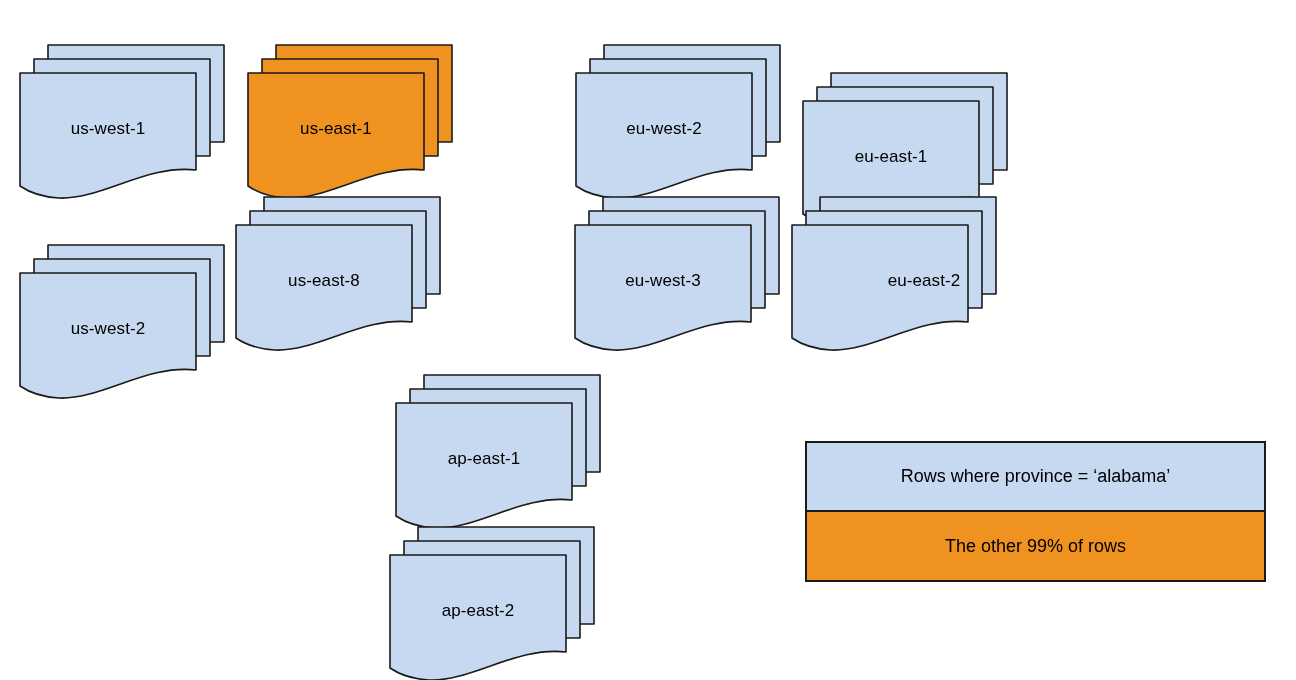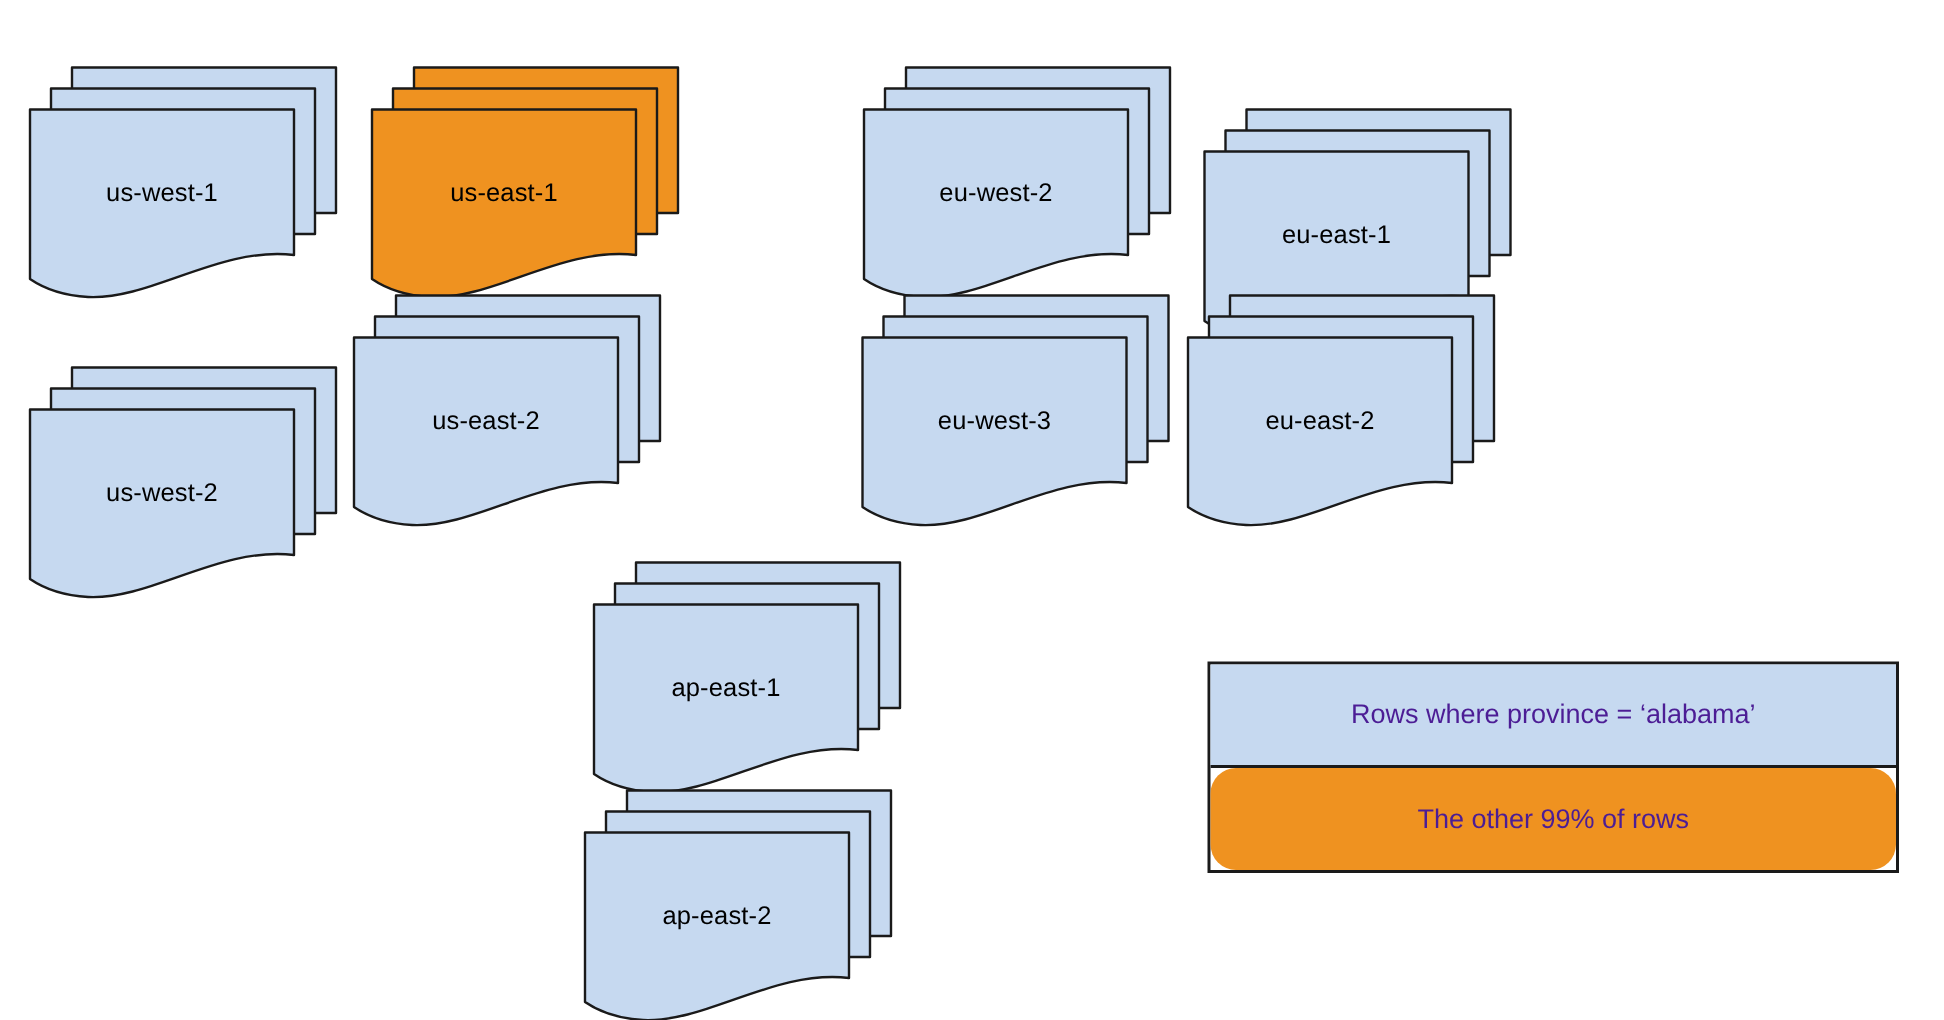--- a/index.html
+++ b/index.html
@@ -51,32 +51,31 @@
     box-sizing: border-box;
     background: #ffffff;
   }
   .legend-row {
     width: 100%;
     box-sizing: border-box;
     display: flex;
     align-items: center;
     justify-content: center;
     font-size: 18px;
-    color: #4c1d95;
+    color: #000000;
     white-space: nowrap;
   }
   #legend-row-blue {
     height: 69px;
     background: #c6d9f0;
     border-bottom: 2px solid #1a1a1a;
   }
   #legend-row-orange {
     height: 68px;
     background: #ef9220;
-    border-radius: 17px;
   }
 </style>
 </head>
 <body>
 
 <div id="canvas">
 
   <div id="stacks-layer">
       <div class="doc-stack" style="left: 20px; top: 45px;">
         <svg width="208" height="157">
@@ -153,21 +152,21 @@
           <g transform="translate(28,0)">
             <path d="M0,0 L176,0 L176,97 L0,97 Z" fill="#c6d9f0" stroke="#1a1a1a" stroke-width="1.6" stroke-linejoin="round"></path>
           </g>
           <g transform="translate(14,14)">
             <path d="M0,0 L176,0 L176,97 L0,97 Z" fill="#c6d9f0" stroke="#1a1a1a" stroke-width="1.6" stroke-linejoin="round"></path>
           </g>
           <g transform="translate(0,28)">
             <path d="M0,0 L176,0 L176,97 C126.72,91 80.96000000000001,127 38.72,125 C21.119999999999997,124 8.8,119 0,113 Z" fill="#c6d9f0" stroke="#1a1a1a" stroke-width="1.6" stroke-linejoin="round"></path>
           </g>
         </svg>
-        <div class="doc-label" style="left: 0px; top: 74px;">us-east-2</div>
+        <div class="doc-label" style="left: 0px; top: 74px;">us-east-8</div>
       </div>
       <div class="doc-stack" style="left: 575px; top: 197px;">
         <svg width="208" height="157">
           <g transform="translate(28,0)">
             <path d="M0,0 L176,0 L176,97 L0,97 Z" fill="#c6d9f0" stroke="#1a1a1a" stroke-width="1.6" stroke-linejoin="round"></path>
           </g>
           <g transform="translate(14,14)">
             <path d="M0,0 L176,0 L176,97 L0,97 Z" fill="#c6d9f0" stroke="#1a1a1a" stroke-width="1.6" stroke-linejoin="round"></path>
           </g>
           <g transform="translate(0,28)">
@@ -181,21 +180,21 @@
           <g transform="translate(28,0)">
             <path d="M0,0 L176,0 L176,97 L0,97 Z" fill="#c6d9f0" stroke="#1a1a1a" stroke-width="1.6" stroke-linejoin="round"></path>
           </g>
           <g transform="translate(14,14)">
             <path d="M0,0 L176,0 L176,97 L0,97 Z" fill="#c6d9f0" stroke="#1a1a1a" stroke-width="1.6" stroke-linejoin="round"></path>
           </g>
           <g transform="translate(0,28)">
             <path d="M0,0 L176,0 L176,97 C126.72,91 80.96000000000001,127 38.72,125 C21.119999999999997,124 8.8,119 0,113 Z" fill="#c6d9f0" stroke="#1a1a1a" stroke-width="1.6" stroke-linejoin="round"></path>
           </g>
         </svg>
-        <div class="doc-label" style="left: 0px; top: 74px;">eu-east-2</div>
+        <div class="doc-label" style="left: 0px; top: 74px; padding-left: 44px;">eu-east-2</div>
       </div>
       <div class="doc-stack" style="left: 396px; top: 375px;">
         <svg width="208" height="157">
           <g transform="translate(28,0)">
             <path d="M0,0 L176,0 L176,97 L0,97 Z" fill="#c6d9f0" stroke="#1a1a1a" stroke-width="1.6" stroke-linejoin="round"></path>
           </g>
           <g transform="translate(14,14)">
             <path d="M0,0 L176,0 L176,97 L0,97 Z" fill="#c6d9f0" stroke="#1a1a1a" stroke-width="1.6" stroke-linejoin="round"></path>
           </g>
           <g transform="translate(0,28)">

